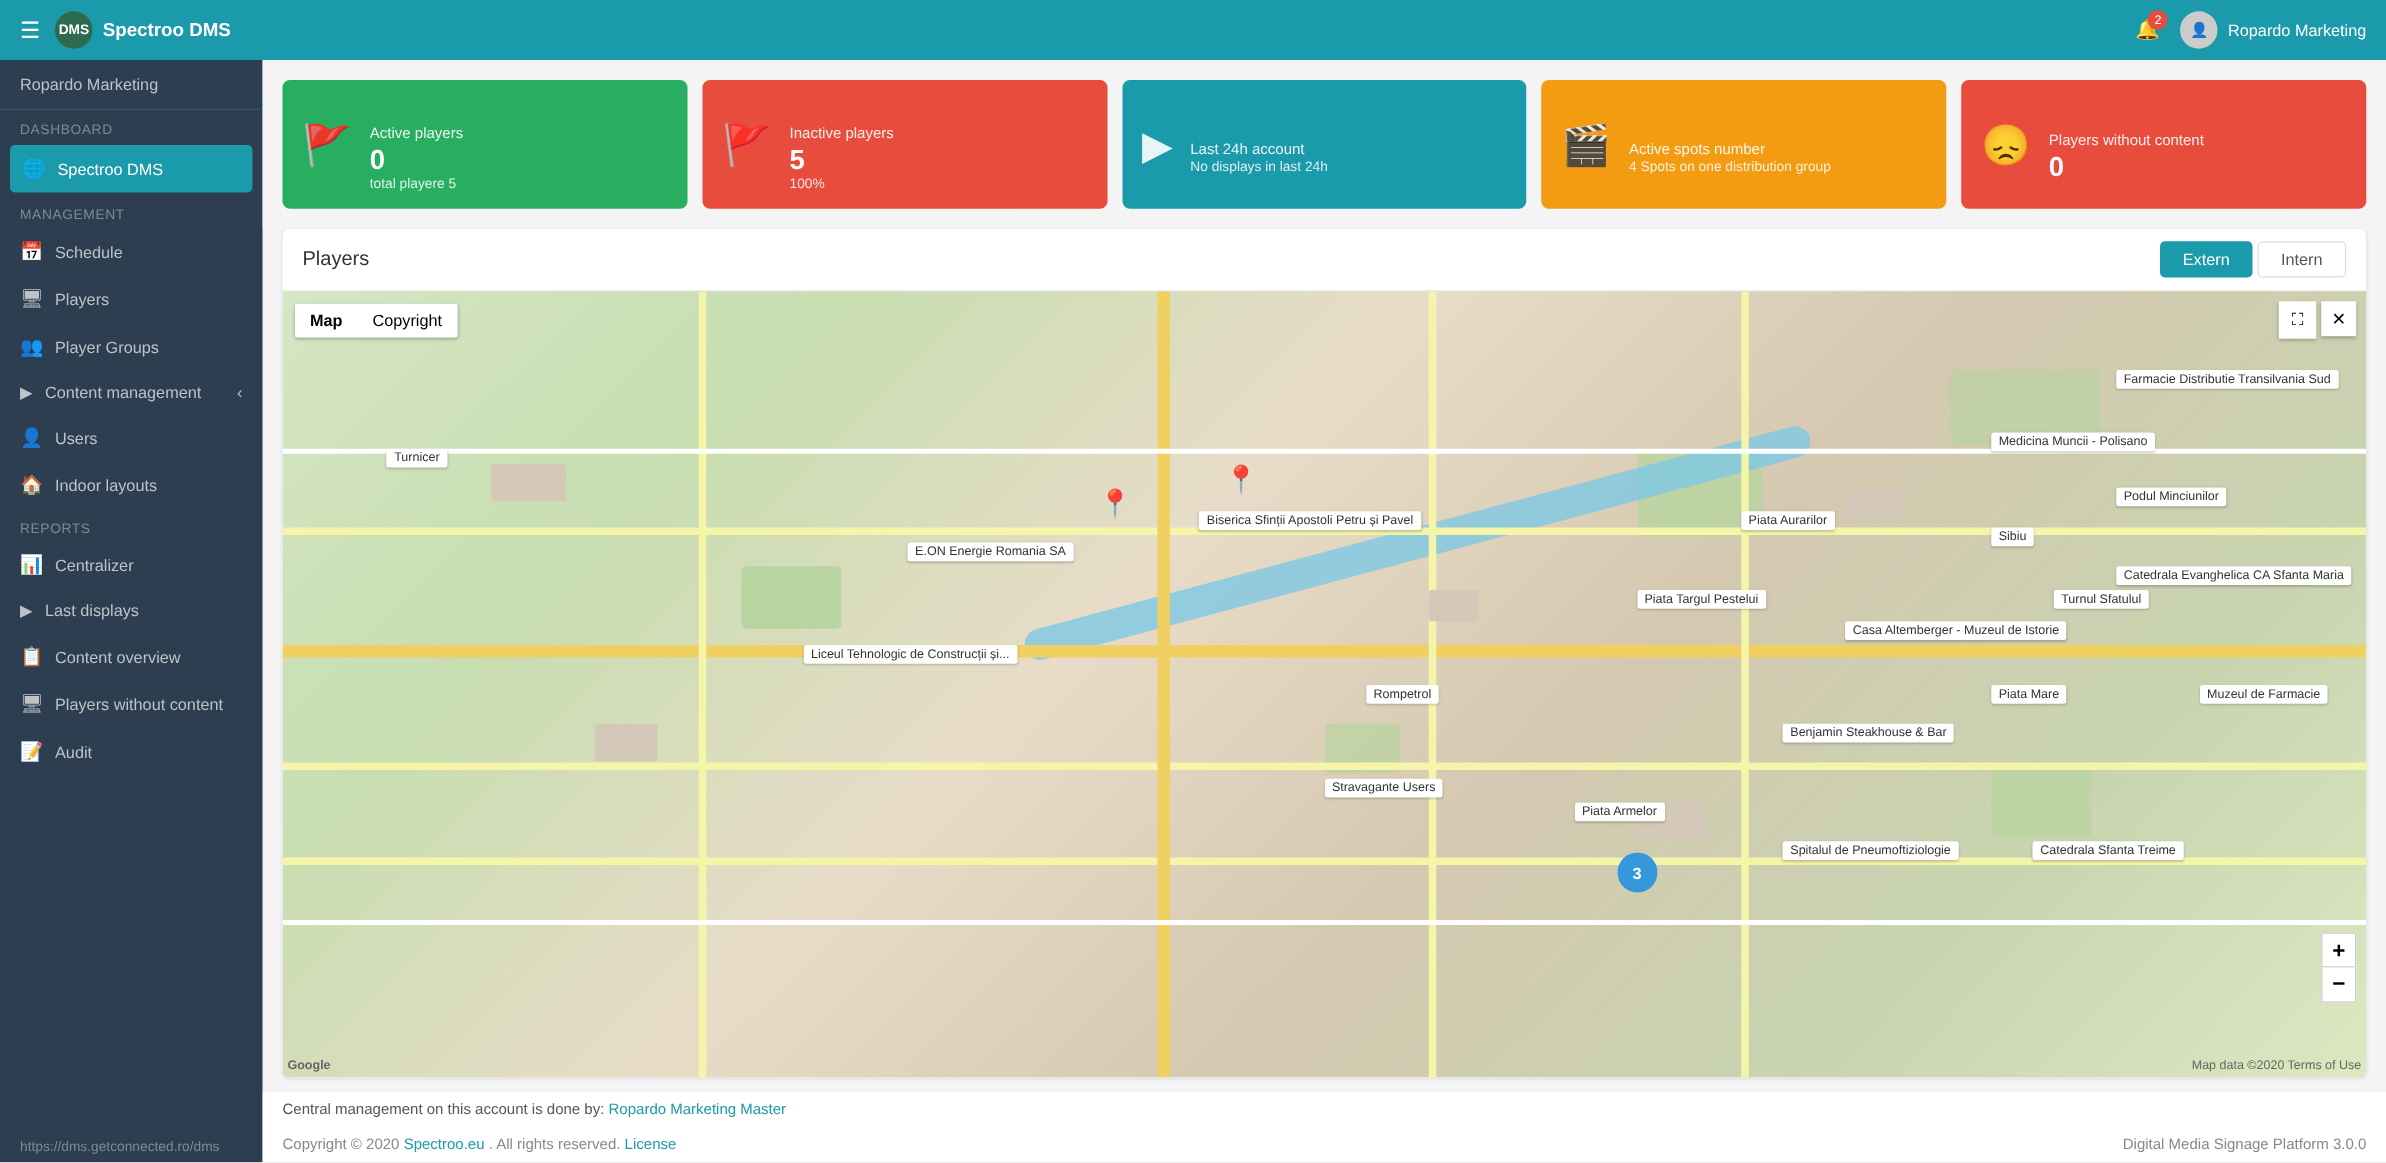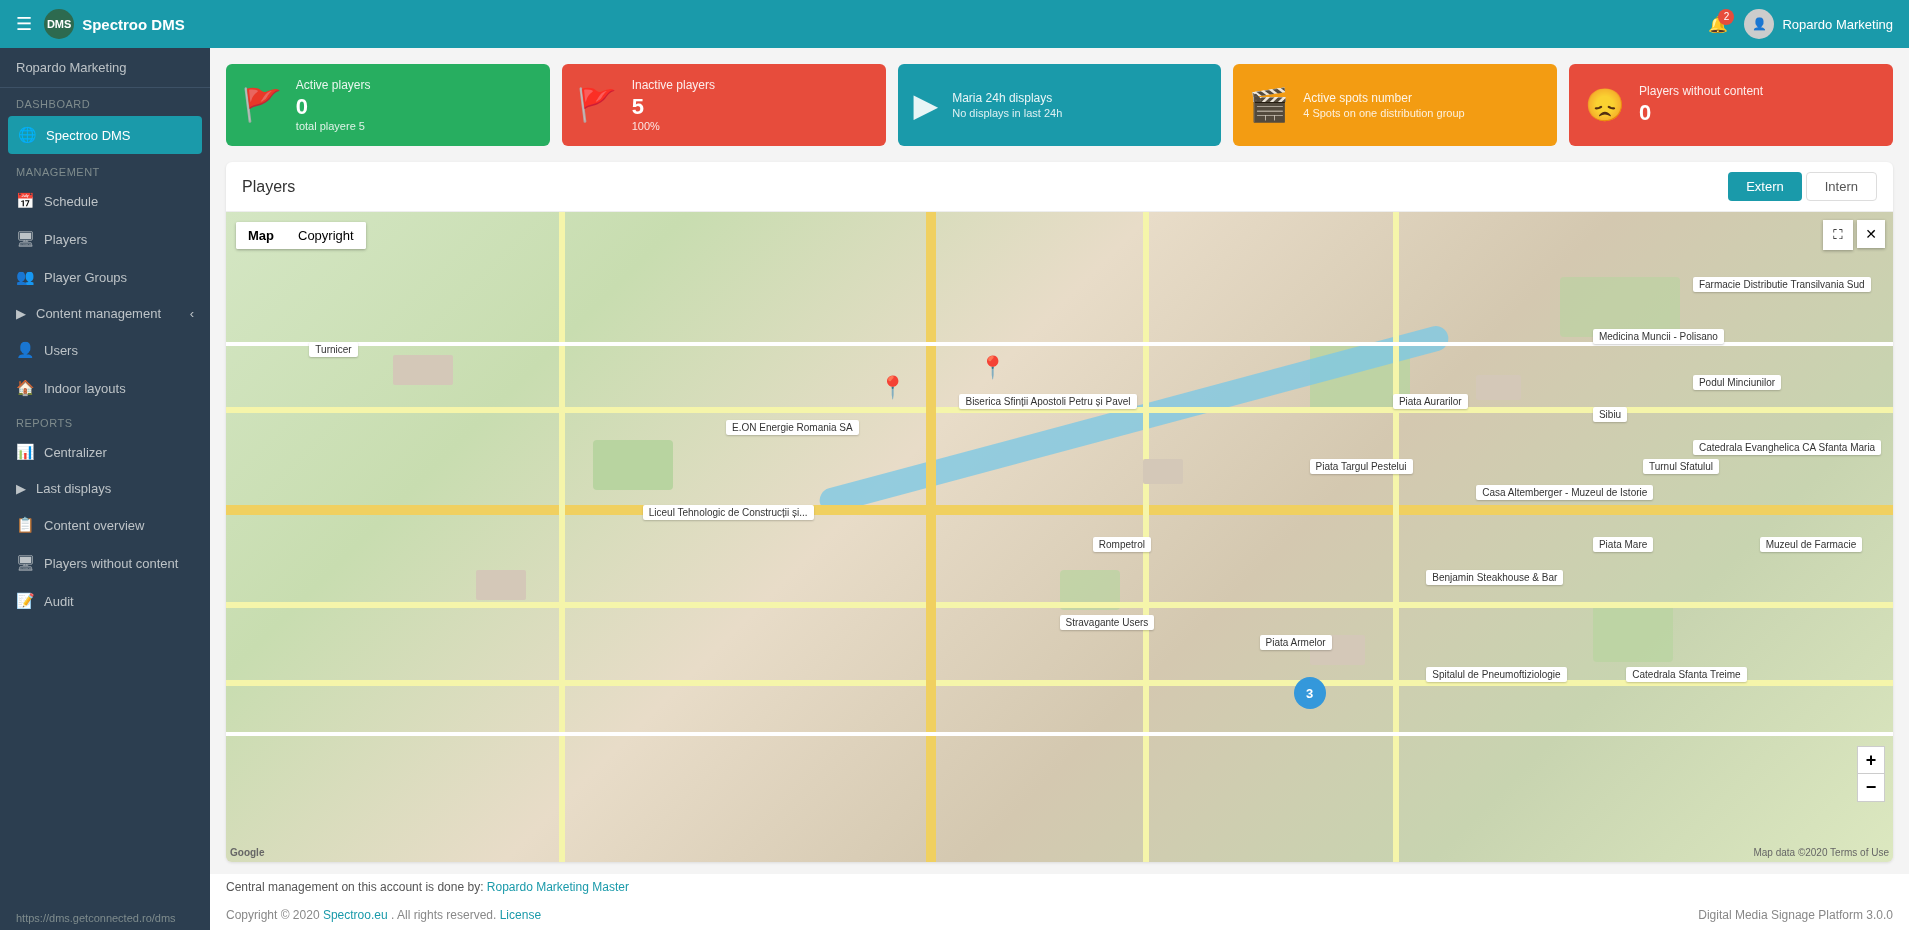--- a/index.html
+++ b/index.html
@@ -58,21 +58,21 @@
     .stat-card {
       flex: 1; border-radius: 6px; display: flex; align-items: center; gap: 14px;
       padding: 14px 16px; color: white; min-height: 80px;
     }
     .stat-card.green { background: #27ae60; }
     .stat-card.red { background: #e74c3c; }
     .stat-card.teal { background: #1a9aaa; }
     .stat-card.orange { background: #f39c12; }
     .stat-card.pink { background: #e74c3c; }
     .stat-card-icon { font-size: 32px; opacity: 0.9; }
-    .stat-card-text { display: flex; flex-direction: column; }
+    .stat-card-text { display: flex; flex-direction: column; margin-top: 21px; }
     .stat-card-title { font-size: 12px; opacity: 0.9; margin-bottom: 2px; }
     .stat-card-value { font-size: 22px; font-weight: bold; }
     .stat-card-sub { font-size: 11px; opacity: 0.85; }
 
     
     .players-section { flex: 1; margin: 0 16px 12px; background: white; border-radius: 6px; display: flex; flex-direction: column; overflow: hidden; box-shadow: 0 1px 3px rgba(0,0,0,0.1); }
     .players-header { display: flex; align-items: center; justify-content: space-between; padding: 10px 16px; border-bottom: 1px solid #eee; flex-shrink: 0; }
     .players-title { font-size: 16px; color: #333; font-weight: 500; }
     .players-tabs { display: flex; gap: 4px; }
     .tab-btn { padding: 6px 18px; border: none; border-radius: 4px; cursor: pointer; font-size: 13px; }
@@ -223,21 +223,21 @@
         <div class="stat-card-text">
           <div class="stat-card-title">Inactive players</div>
           <div class="stat-card-value">5</div>
           <div class="stat-card-sub">100%</div>
         </div>
       </div>
 
       <div class="stat-card teal">
         <div class="stat-card-icon">▶</div>
         <div class="stat-card-text">
-          <div class="stat-card-title">Maria 24h displays</div>
+          <div class="stat-card-title">Last 24h account</div>
           <div class="stat-card-sub">No displays in last 24h</div>
         </div>
       </div>
 
       <div class="stat-card orange">
         <div class="stat-card-icon">🎬</div>
         <div class="stat-card-text">
           <div class="stat-card-title">Active spots number</div>
           <div class="stat-card-sub">4 Spots on one distribution group</div>
         </div>

